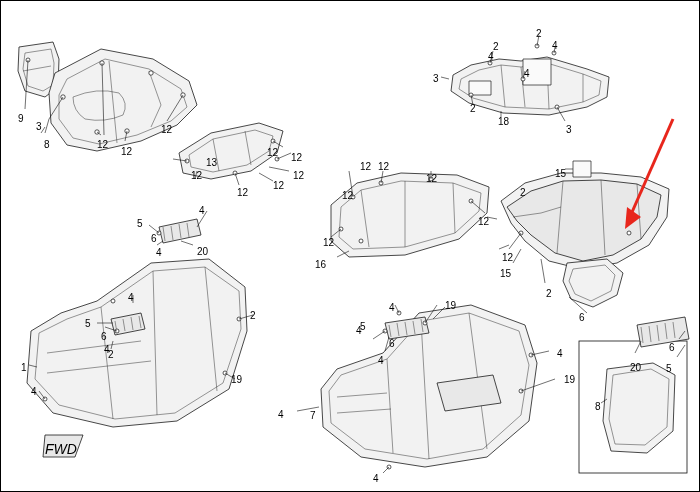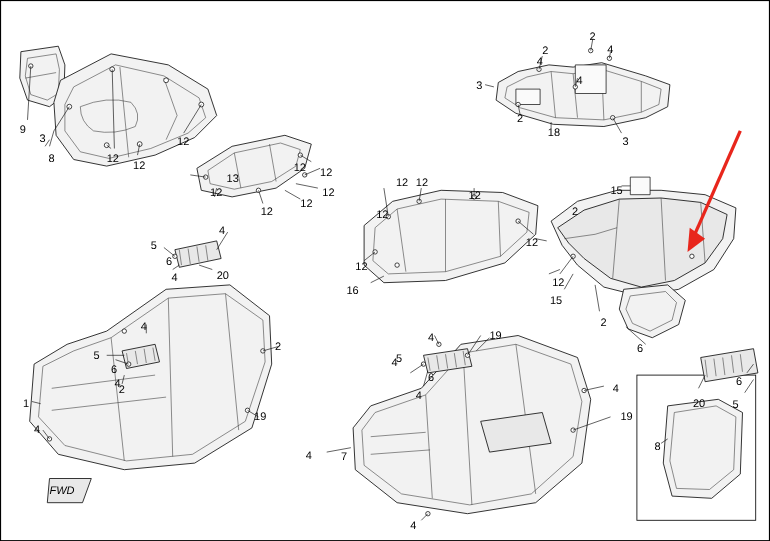--- a/index.html
+++ b/index.html
@@ -70,21 +70,21 @@
     fill:#fff;stroke:#111;stroke-width:0.7;
   }
   .arrow-red{
     fill:none;stroke:#e8261c;stroke-width:3;
   }
   .arrow-red-head{
     fill:#e8261c;
   }
   #fwd-label{
     position:absolute;left:44px;top:440px;
-    font-size:10px;font-style:italic;color:#000;z-index:16;
+    font-size:14px;font-style:italic;color:#000;z-index:16;
   }
 </style>
 </head>
 <body>
 
 <div id="sheet">
 
   <svg id="art" viewBox="0 0 700 492">
 
     <g>

